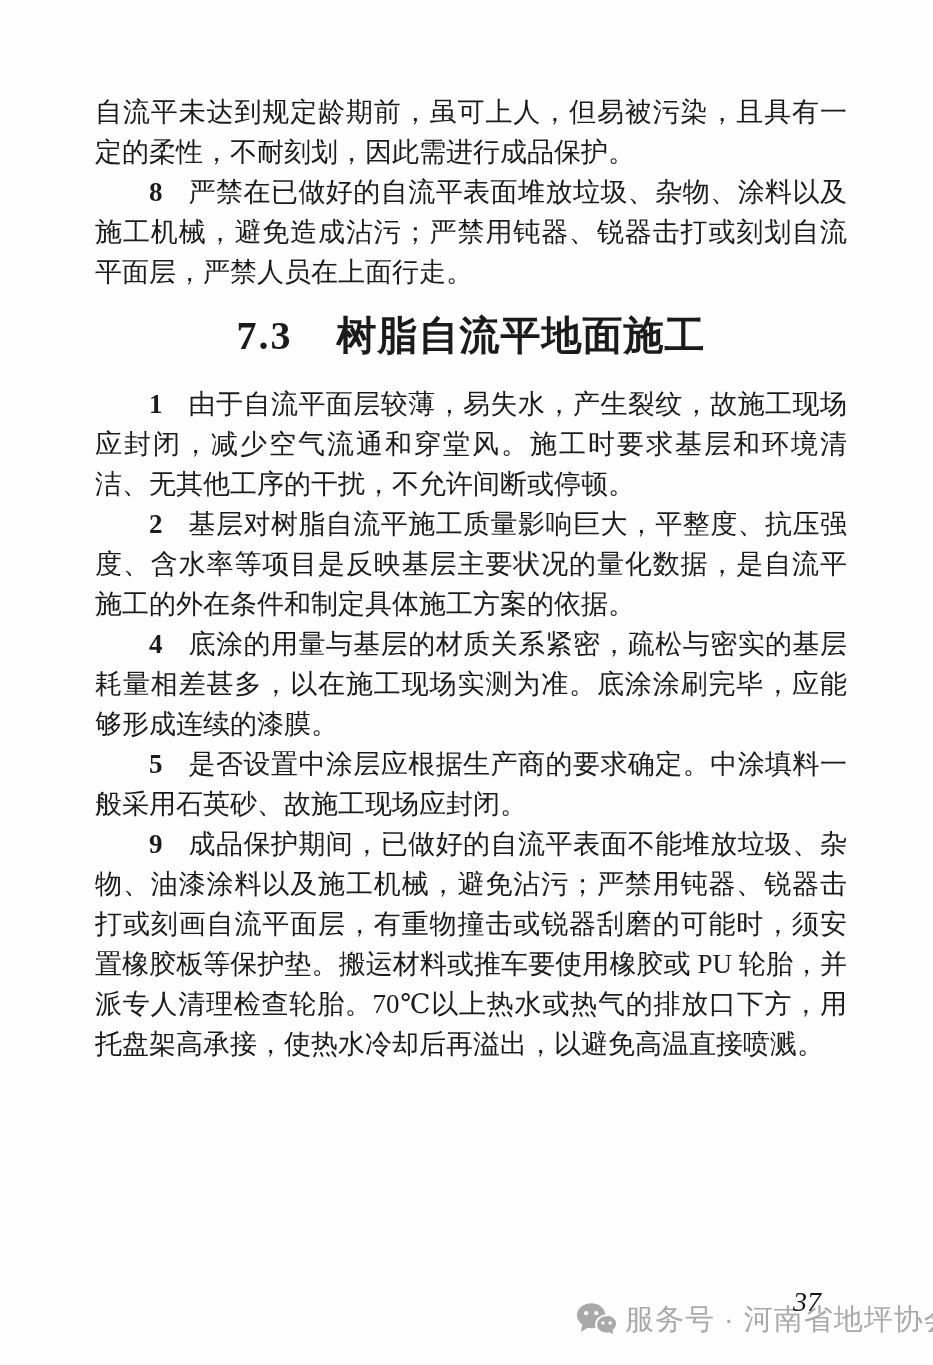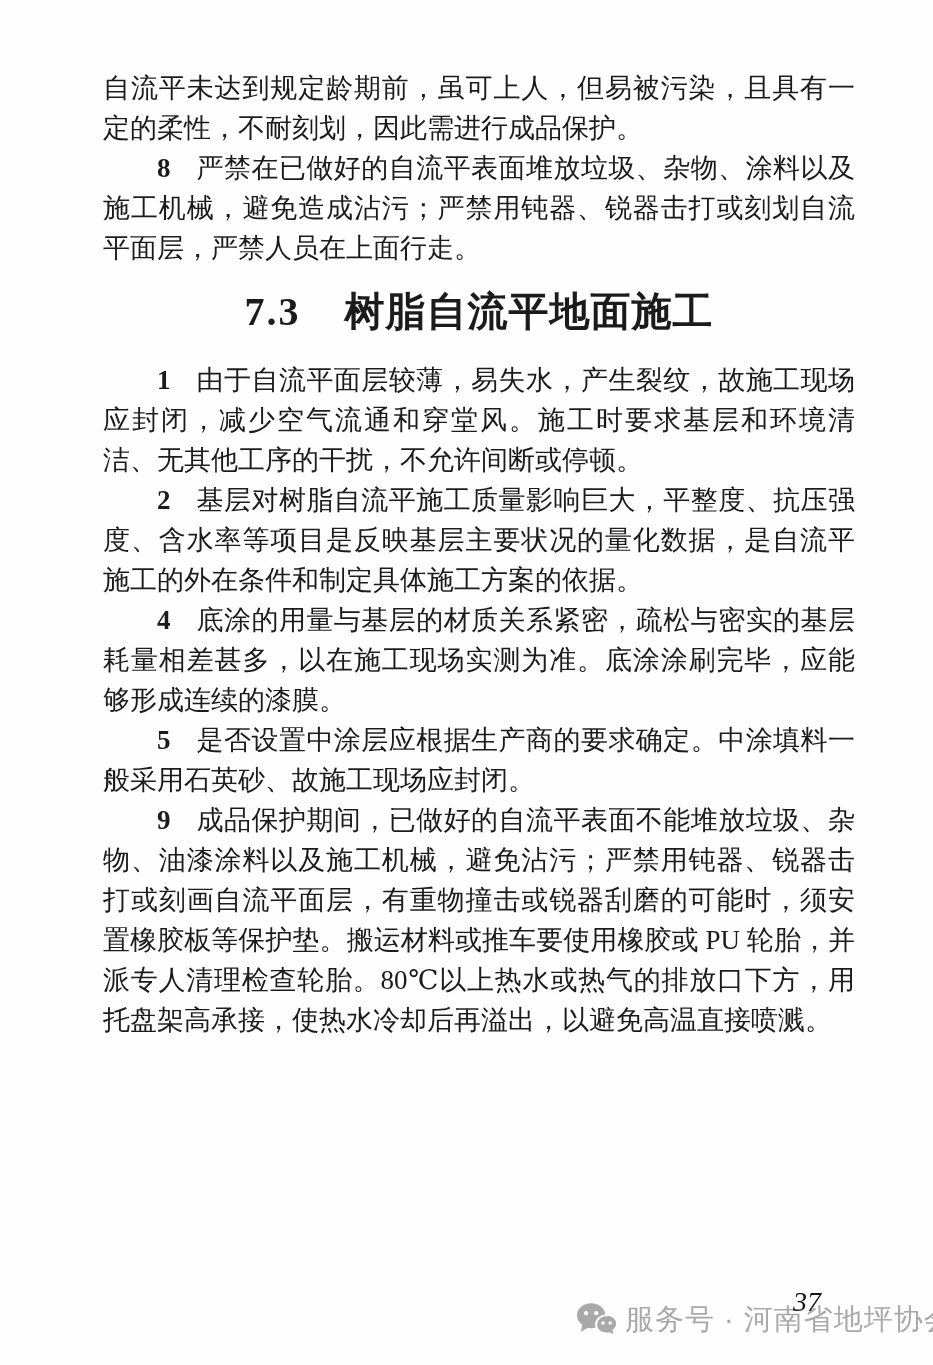--- a/index.html
+++ b/index.html
@@ -11,27 +11,26 @@
     width: 933px;
     height: 1365px;
     background: #fefefe;
     overflow: hidden;
     font-family: "Liberation Serif", "DejaVu Serif", serif;
     color: #1b1b1b;
   }
   .body-text {
     position: absolute;
     left: 95px;
-    top: 68px;
+    top: 92px;
     width: 752px;
     font-size: 27px;
     line-height: 40px;
     text-align: justify;
     text-justify: inter-character;
-    margin-left: 8px;
   }
   .para {
     margin: 0;
     text-align: justify;
   }
   .para.numbered { text-indent: 2em; }
   .num {
     font-weight: bold;
     margin-right: 0.95em;
     font-family: "Liberation Serif", "DejaVu Serif", serif;
@@ -92,21 +91,21 @@
 
 
     <p class="para numbered"><span class="num">1</span><span>由于自流平面层较薄，易失水，产生裂纹，故施工现场应封闭，减少空气流通和穿堂风。施工时要求基层和环境清洁、无其他工序的干扰，不允许间断或停顿。</span></p>
 
     <p class="para numbered"><span class="num">2</span><span>基层对树脂自流平施工质量影响巨大，平整度、抗压强度、含水率等项目是反映基层主要状况的量化数据，是自流平施工的外在条件和制定具体施工方案的依据。</span></p>
 
     <p class="para numbered"><span class="num">4</span><span>底涂的用量与基层的材质关系紧密，疏松与密实的基层耗量相差甚多，以在施工现场实测为准。底涂涂刷完毕，应能够形成连续的漆膜。</span></p>
 
     <p class="para numbered"><span class="num">5</span><span>是否设置中涂层应根据生产商的要求确定。中涂填料一般采用石英砂、故施工现场应封闭。</span></p>
 
-    <p class="para numbered"><span class="num">9</span><span>成品保护期间，已做好的自流平表面不能堆放垃圾、杂物、油漆涂料以及施工机械，避免沾污；严禁用钝器、锐器击打或刻画自流平面层，有重物撞击或锐器刮磨的可能时，须安置橡胶板等保护垫。搬运材料或推车要使用橡胶或 PU 轮胎，并派专人清理检查轮胎。80℃以上热水或热气的排放口下方，用托盘架高承接，使热水冷却后再溢出，以避免高温直接喷溅。</span></p>
+    <p class="para numbered"><span class="num">9</span><span>成品保护期间，已做好的自流平表面不能堆放垃圾、杂物、油漆涂料以及施工机械，避免沾污；严禁用钝器、锐器击打或刻画自流平面层，有重物撞击或锐器刮磨的可能时，须安置橡胶板等保护垫。搬运材料或推车要使用橡胶或 PU 轮胎，并派专人清理检查轮胎。70℃以上热水或热气的排放口下方，用托盘架高承接，使热水冷却后再溢出，以避免高温直接喷溅。</span></p>
 
   </div>
 
   <div class="page-number">37</div>
 
   <div class="watermark">
     <svg class="wx" viewBox="0 0 44 38" xmlns="http://www.w3.org/2000/svg" aria-hidden="true">
 
       <path fill="#a9a9a9" d="M16 1 C7.7 1 1 6.6 1 13.6 c0 4 2.2 7.5 5.6 9.8 L5 31 l7.4 -4.3 c1.2 0.3 2.4 0.4 3.6 0.4 8.3 0 15 -5.6 15 -12.5 C31 6.6 24.3 1 16 1 Z"></path>
       <circle cx="10.6" cy="11.3" r="2.2" fill="#fefefe"></circle>

